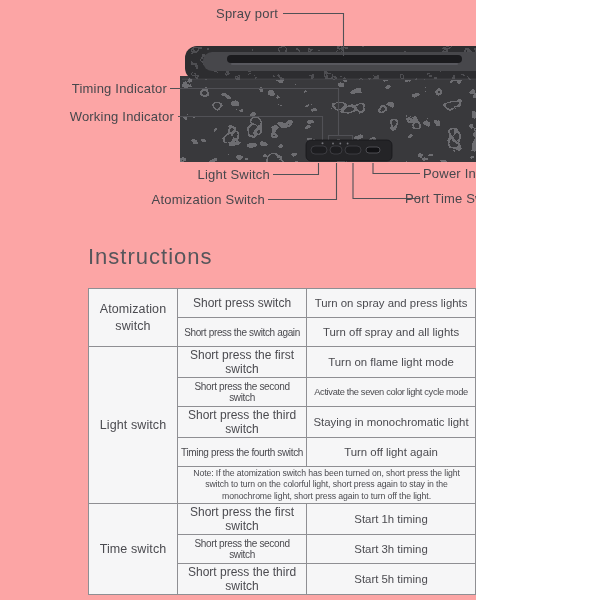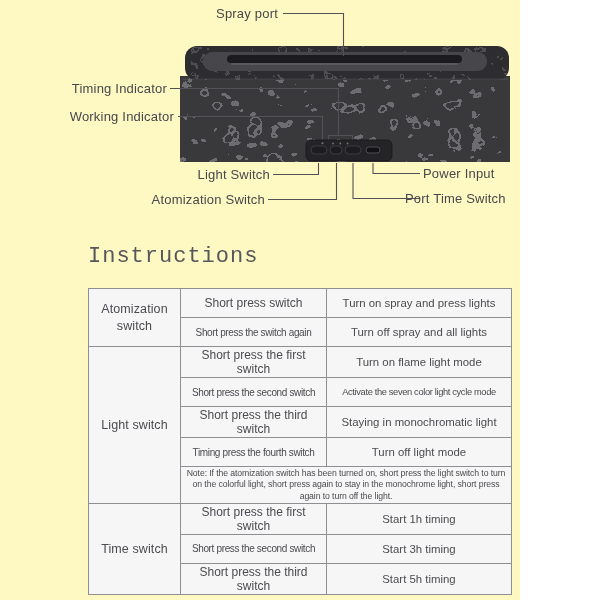--- a/index.html
+++ b/index.html
@@ -1,31 +1,31 @@
 <!DOCTYPE html>
 <html><head>
 <meta charset="utf-8">
 <style>
   html,body{margin:0;padding:0;}
   .page{
-    position:relative;width:520px;height:600px;overflow:hidden;
-    background:#fef9c3;color:#4b4b50;
+    position:relative;width:476px;height:600px;overflow:hidden;
+    background:#fca5a5;color:#4b4b50;
     font-family:"Liberation Sans",sans-serif;
   }
   
   .figure{position:absolute;left:0;top:0;width:600px;height:238px;}
   .figure svg{position:absolute;left:0;top:0;}
   .lbl{
     position:absolute;font-size:13px;color:#47474c;white-space:nowrap;
     letter-spacing:.2px;line-height:16px;
   }
   
   .instructions-title{
     position:absolute;left:88px;top:244px;margin:0;
-    font-family:Liberation Mono, monospace;font-weight:400;
+    font-family:Liberation Sans, sans-serif;font-weight:400;
     font-size:22px;color:#56565b;letter-spacing:1px;
   }
   table.spec{
     position:absolute;left:88px;top:288px;
     border-collapse:collapse;table-layout:fixed;
     background:#f6f6f7;
   }
   table.spec td{
     border:1px solid #8f8f93;text-align:center;vertical-align:middle;
     color:#4b4b50;padding:1px 3px;height:26px;
@@ -157,21 +157,21 @@
       <tr>
         <td class="act tight">Short press the second switch</td>
         <td class="res xtight">Activate the seven color light cycle mode</td>
       </tr>
       <tr>
         <td class="act">Short press the third switch</td>
         <td class="res">Staying in monochromatic light</td>
       </tr>
       <tr>
         <td class="act tight">Timing press the fourth switch</td>
-        <td class="res">Turn off light mode</td>
+        <td class="res">Turn off light again</td>
       </tr>
       <tr>
         <td class="note" colspan="2">Note: If the atomization switch has been turned on, short press the light switch to turn on the colorful light, short press again to stay in the monochrome light, short press again to turn off the light.</td>
       </tr>
 
       <tr>
         <td class="grp" rowspan="3">Time switch</td>
         <td class="act">Short press the first switch</td>
         <td class="res">Start 1h timing</td>
       </tr>

